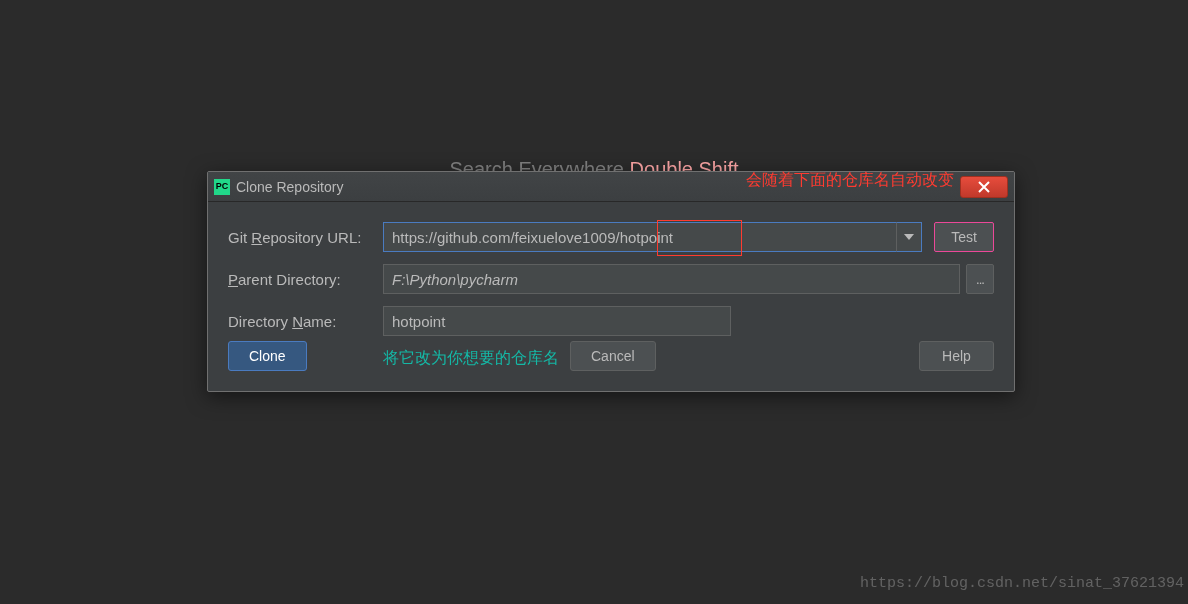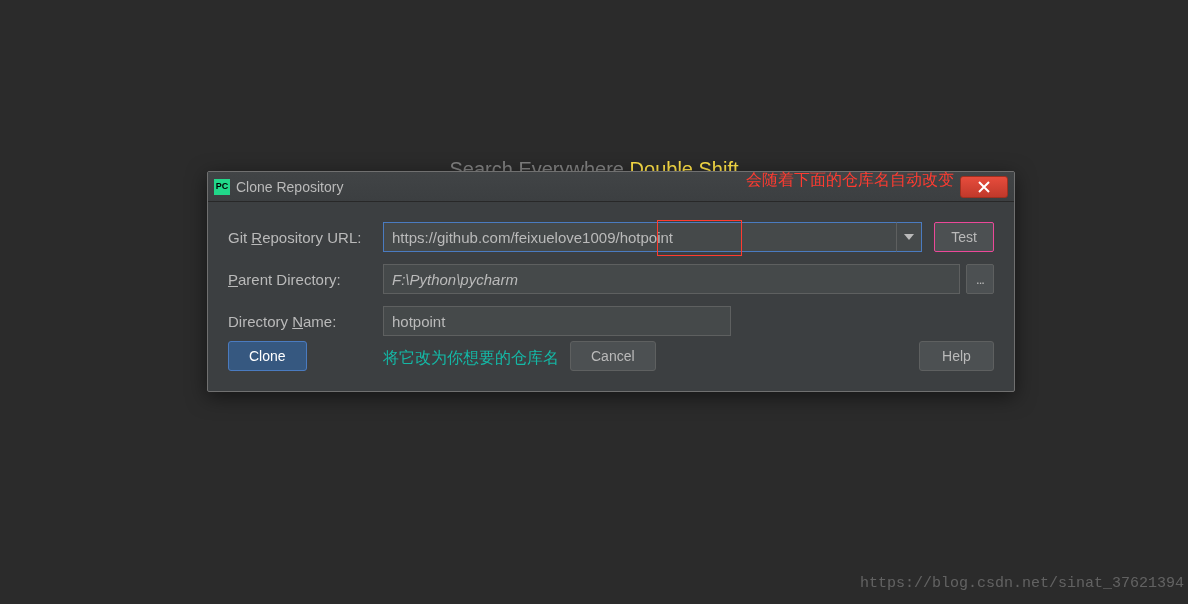--- a/index.html
+++ b/index.html
@@ -17,21 +17,21 @@
     }
     .background-text {
       position: absolute;
       top: 158px;
       left: 50%;
       transform: translateX(-50%);
       font-size: 20px;
       color: #808080;
     }
     .background-text .link {
-      color: #fde047;
+      color: #fca5a5;
     }
     .dialog-wrapper {
       position: absolute;
       top: 171px;
       left: 207px;
       width: 808px;
       background: #3c3f41;
       border: 1px solid #707070;
       border-radius: 2px;
       box-shadow: 0 5px 20px rgba(0,0,0,0.5);

